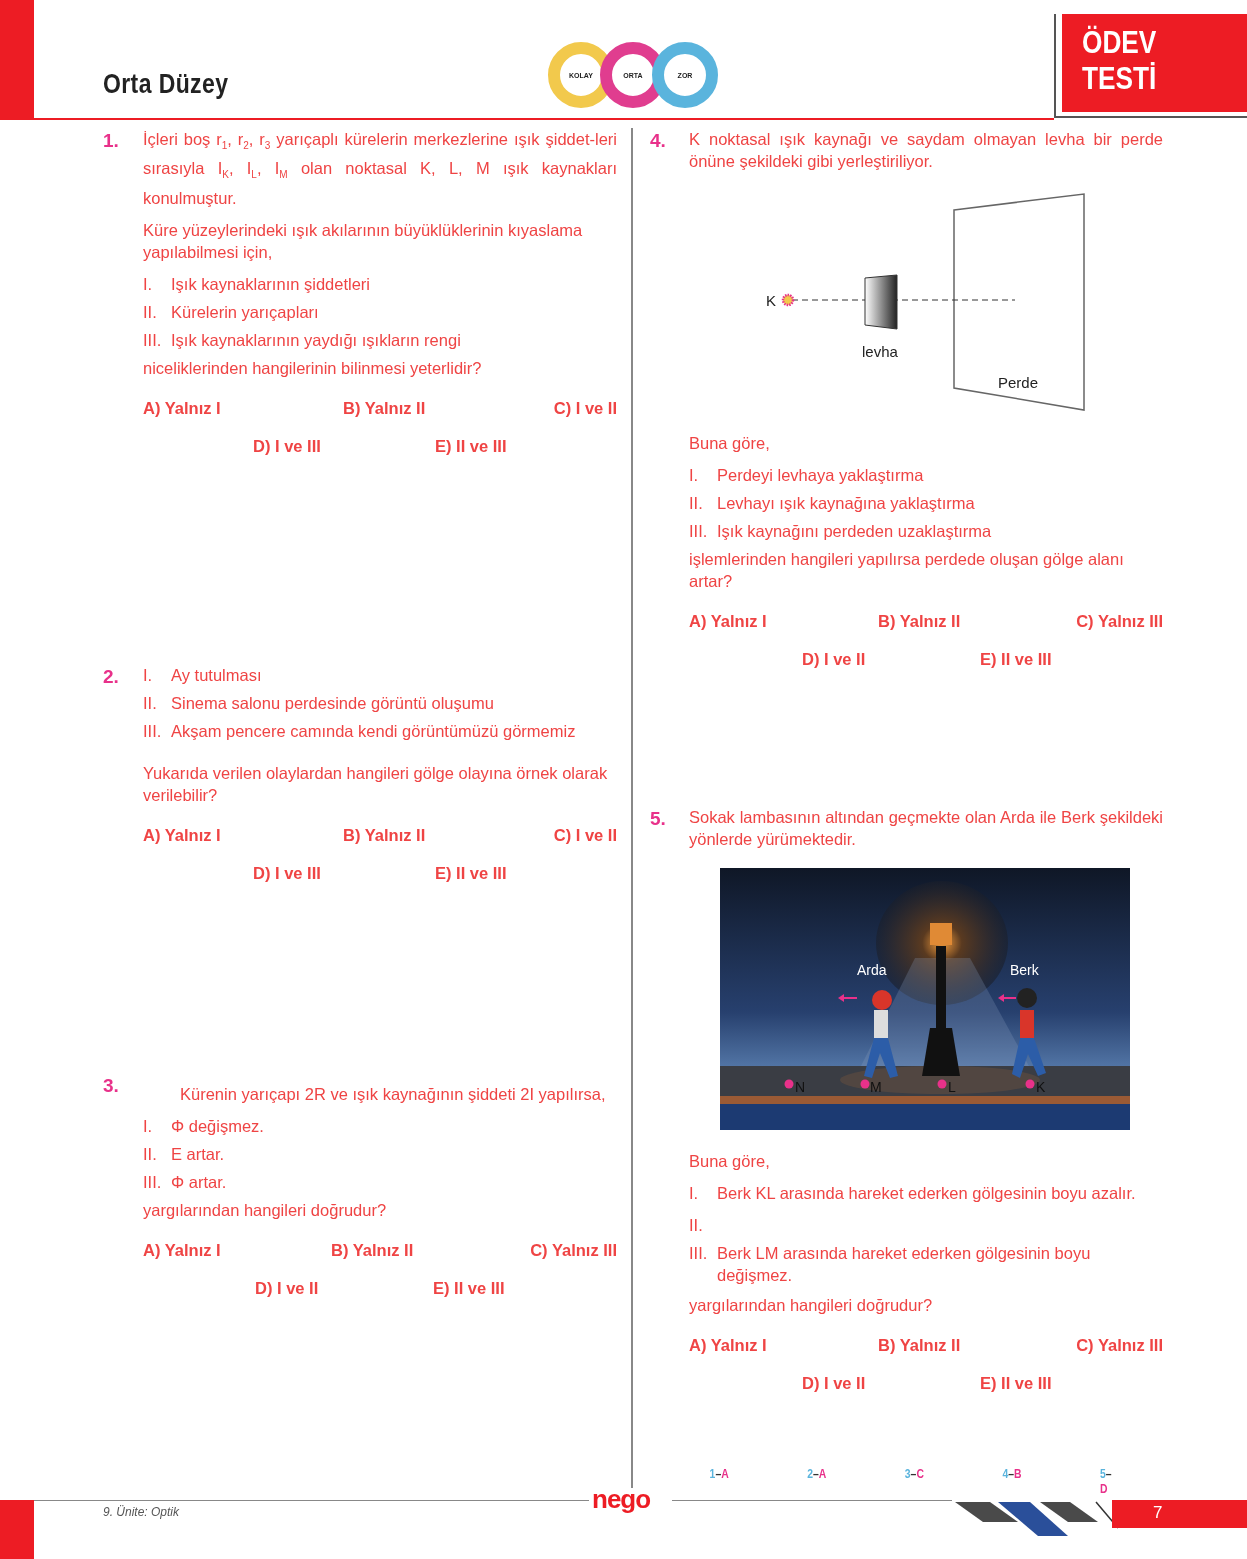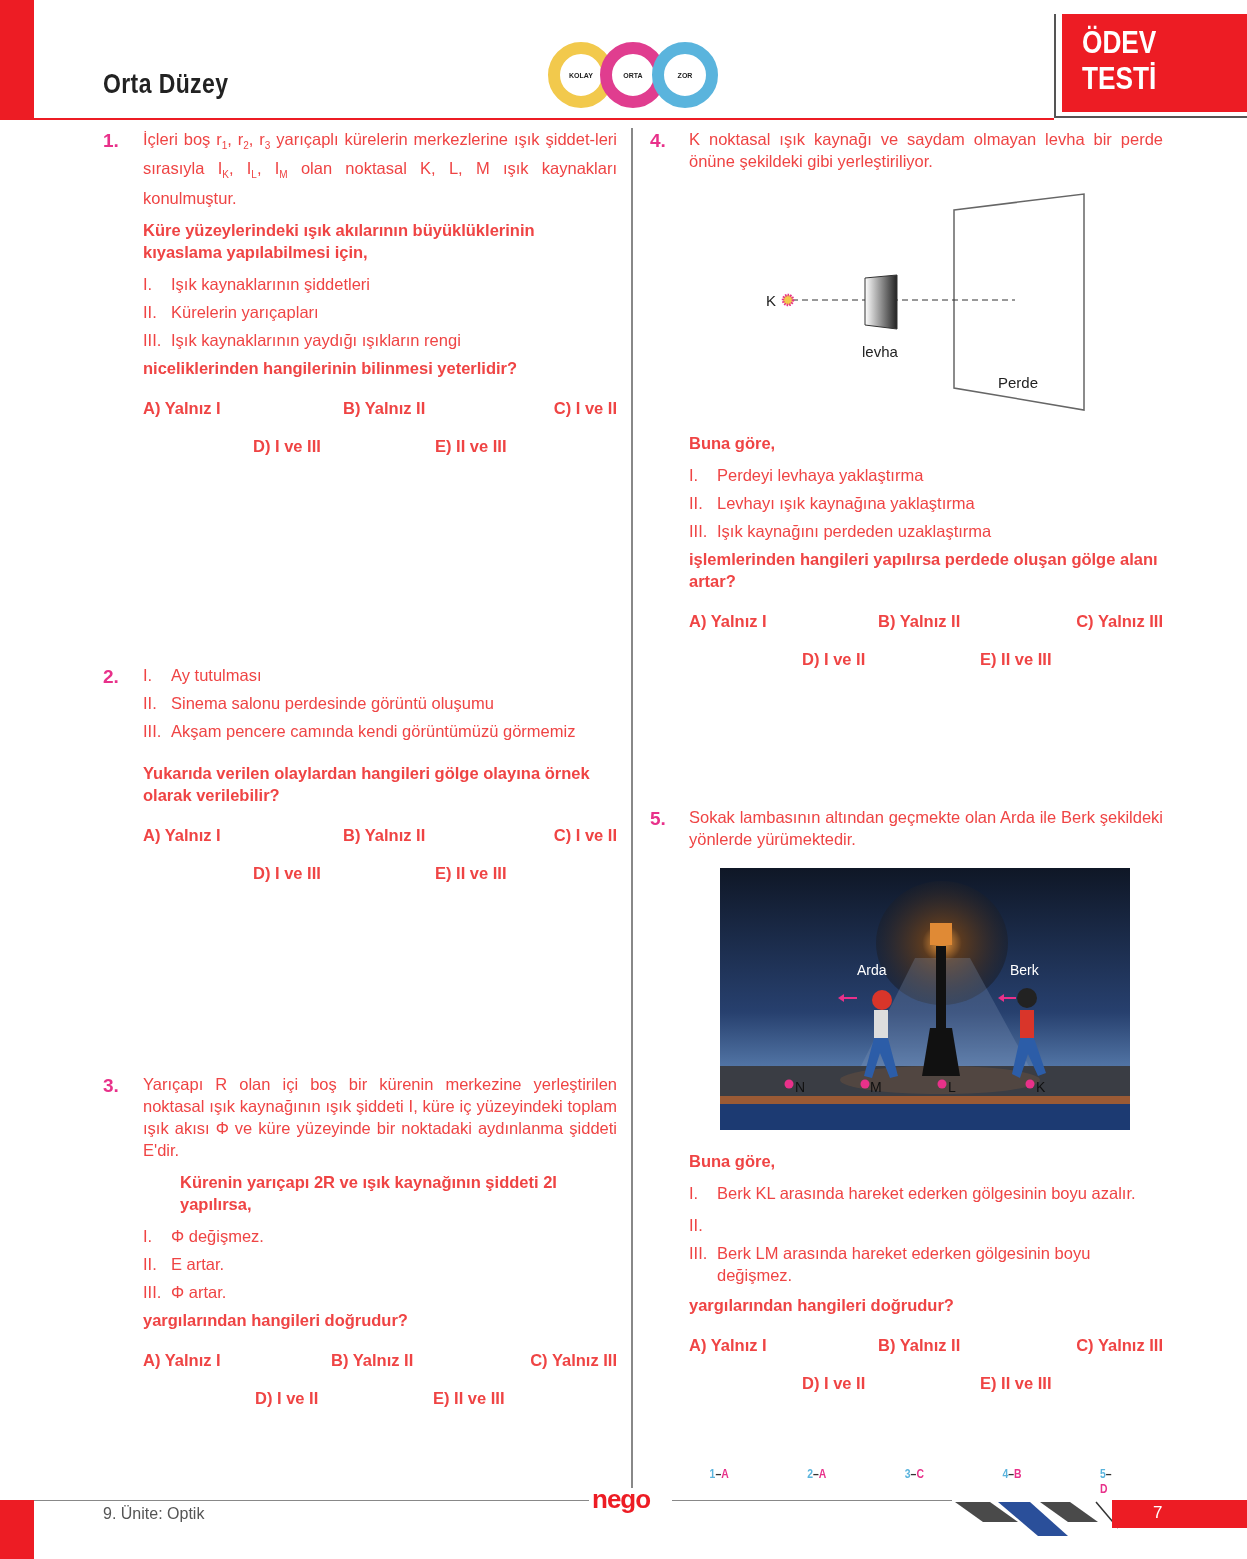--- a/index.html
+++ b/index.html
@@ -11,32 +11,32 @@
   .odev-box{position:absolute;left:1062px;top:14px;width:185px;height:98px;background:#ed1c24;}
   .odev-border{position:absolute;left:1054px;top:14px;width:2px;height:104px;background:#555;}
   .odev-border-b{position:absolute;left:1054px;top:116px;width:193px;height:2px;background:#555;}
   .odev-text{position:absolute;left:1082px;top:24px;color:#fff;font-size:32px;font-weight:bold;line-height:36px;transform:scaleX(0.82);transform-origin:left;}
   .levels{position:absolute;left:548px;top:42px;width:170px;height:70px;}
   .ring{position:absolute;top:0;width:66px;height:66px;border-radius:50%;box-sizing:border-box;border:12px solid;display:flex;align-items:center;justify-content:center;background:#fff;}
   .ring span{font-size:7px;font-weight:bold;color:#222;}
   .col-divider{position:absolute;left:631px;top:128px;width:2px;height:1360px;background:#888;}
   .q{position:absolute;font-size:16.5px;line-height:22px;color:#ef4444;}
   .qnum{position:absolute;font-size:19px;font-weight:bold;color:#e8318a;}
-  .bold{font-weight:bold;}
+  .bold{font-weight:normal;}
   .item{display:flex;margin-bottom:6px;}
   .item .rn{width:28px;flex:none;}
   .opts{position:relative;height:38px;}
   .opts span{position:absolute;font-weight:bold;}
   sub{font-size:10px;}
   .answers{position:absolute;top:1466px;left:700px;width:440px;font-size:13px;font-weight:bold;transform:scaleX(0.8);transform-origin:left;}
   .ans{position:absolute;}
   .ans .n{color:#5ab4dd;} .ans .l{color:#e8318a;} .ans .d{color:#333;}
   .footer-line{position:absolute;left:34px;top:1500px;width:555px;height:1px;background:#888;}
   .footer-line2{position:absolute;left:672px;top:1500px;width:280px;height:1px;background:#888;}
-  .footer-text{position:absolute;left:103px;top:1505px;font-size:16px;color:#555;}
+  .footer-text{position:absolute;left:103px;top:1505px;font-size:12px;font-style:italic;color:#555;}
   .nego{position:absolute;left:592px;top:1484px;font-size:26px;font-weight:bold;color:#ed1c24;letter-spacing:-1px;}
   .page-num-box{position:absolute;left:1112px;top:1500px;width:135px;height:28px;background:#ed1c24;}
   .page-num{position:absolute;left:1153px;top:1503px;color:#fff;font-size:17px;}
 </style>
 </head>
 <body>
 
 <div class="left-bar"></div>
 <div class="left-bar-bottom"></div>
 <div class="header-title">Orta Düzey</div>
@@ -111,21 +111,20 @@
     <span style="left:0;">A) Yalnız I</span>
     <span style="left:200px;">B) Yalnız II</span>
     <span style="right:0;">C) I ve II</span>
     <span style="left:110px;top:38px;">D) I ve III</span>
     <span style="left:292px;top:38px;">E) II ve III</span>
   </div>
 </div>
 
 <div class="qnum" style="left:103px;top:1075px;">3.</div>
 <div class="q" style="left:143px;top:1073px;width:474px;">
-  <div style="text-align:justify;">Yarıçapı R olan içi boş bir kürenin merkezine yerleştirilen noktasal ışık kaynağının ışık şiddeti I, küre iç yüzeyindeki toplam ışık akısı Φ ve küre yüzeyinde bir noktadaki aydınlanma şiddeti E'dir.</div>
   <div class="bold" style="margin-top:10px;margin-left:37px;">Kürenin yarıçapı 2R ve ışık kaynağının şiddeti 2I yapılırsa,</div>
   <div style="margin-top:10px;">
     <div class="item">
         <span class="rn">I.</span>
         <span>Φ değişmez.</span>
       </div>
     <div class="item">
         <span class="rn">II.</span>
         <span>E artar.</span>
       </div>

